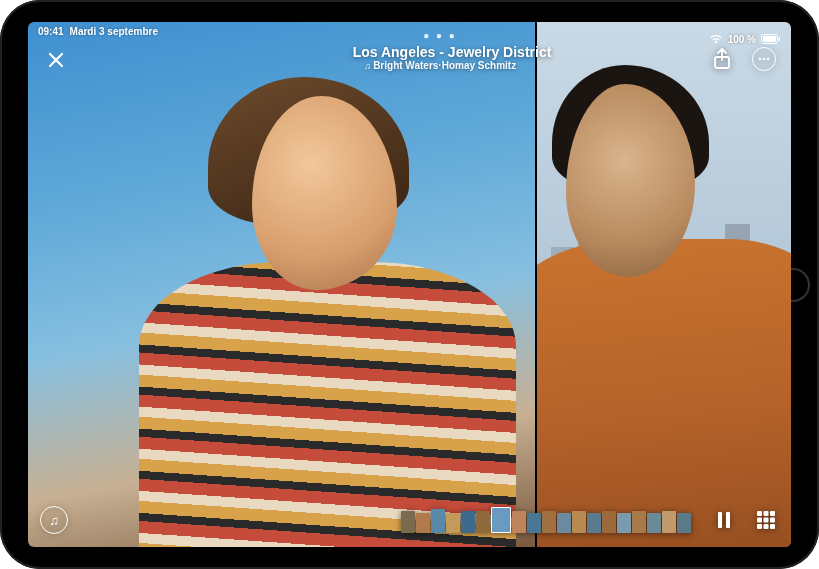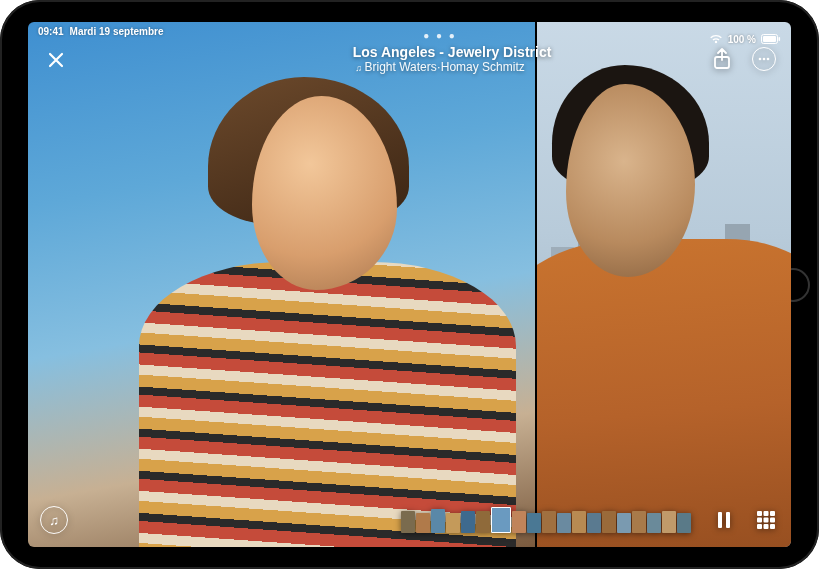--- a/index.html
+++ b/index.html
@@ -162,21 +162,21 @@
     position: absolute;
     top: 22px;
     left: 54%;
     transform: translateX(-50%);
     text-align: center;
     color: #fff;
     z-index: 40;
     text-shadow: 0 1px 4px rgba(0,0,0,.5);
   }
   .title-main { font-size: 14px; font-weight: 700; white-space: nowrap; margin-left: 24px; }
-  .title-sub { font-size: 12px; font-weight: 400; opacity: .95; white-space: nowrap; }
+  .title-sub { font-size: 10px; font-weight: 700; opacity: .95; white-space: nowrap; }
   .title-sub::before { content: "♫ "; font-size: 9px; }
 
   .options-indicator {
     position: absolute;
     top: 8px; left: 54%;
     transform: translateX(-50%);
     color: rgba(255,255,255,.85);
     font-size: 10px;
     letter-spacing: 2px;
     z-index: 40;
@@ -255,21 +255,21 @@
 <body>
 
 <div class="device">
   <div class="home-button"></div>
 
   <div class="screen">
 
     <div class="status-bar">
       <div class="status-left">
         <span>09:41</span>
-        <span>Mardi 19 septembre</span>
+        <span>Mardi 3 septembre</span>
       </div>
       <div class="status-right">
         <span class="wifi-icon">
           <svg width="14" height="10" viewBox="0 0 14 10">
               <path d="M7 9.2a1.2 1.2 0 100-2.4 1.2 1.2 0 000 2.4zM3.5 5.6a5 5 0 017 0l-1 1a3.6 3.6 0 00-5 0l-1-1zM1.2 3.3a8.2 8.2 0 0111.6 0l-1 1a6.8 6.8 0 00-9.6 0l-1-1z" fill="#fff"></path>
             </svg>
         </span>
         <span>100 %</span>
         <span class="battery-icon">
           <svg width="20" height="10" viewBox="0 0 20 10">

